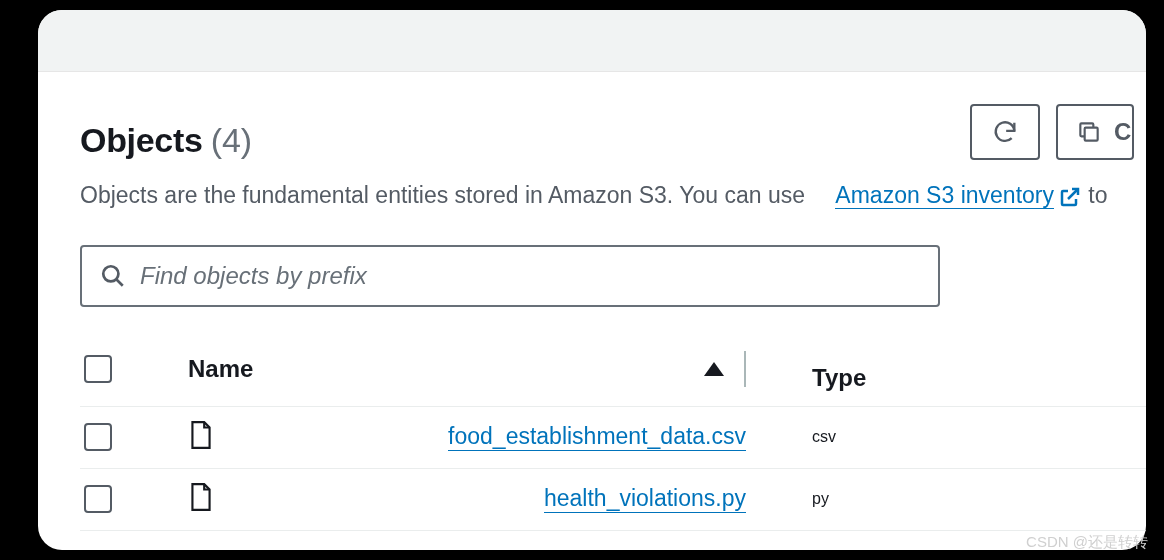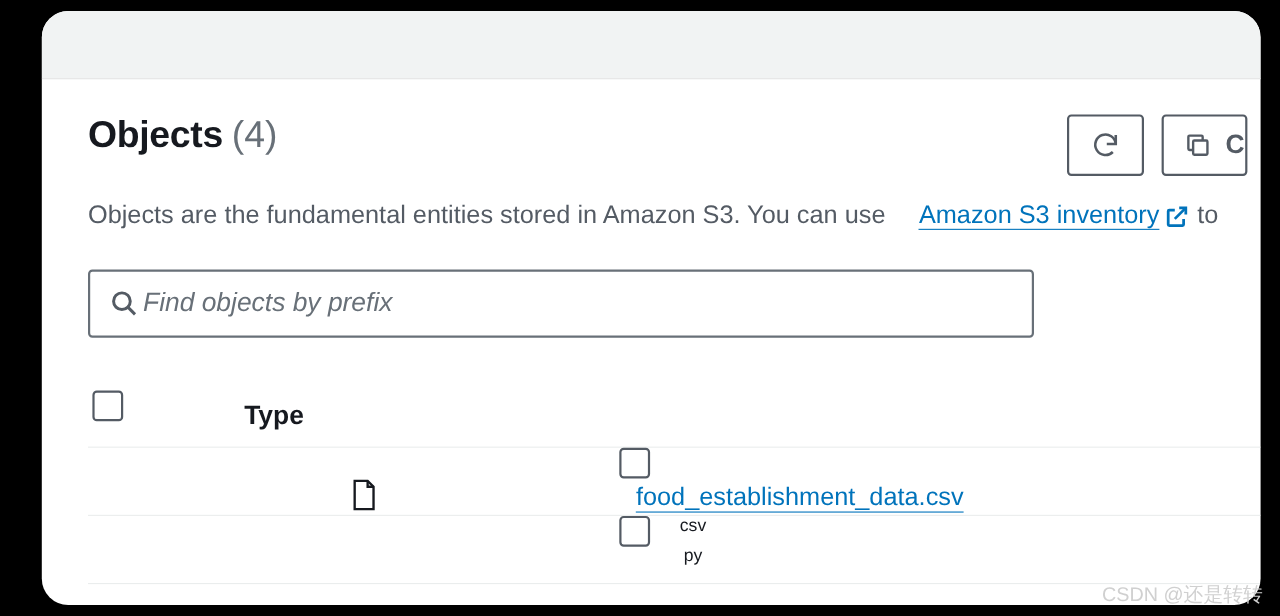--- a/index.html
+++ b/index.html
@@ -29,21 +29,21 @@
     .header-strip {
       height: 62px;
       background: #f1f3f3;
       border-bottom: 1px solid #e6e6e6;
     }
     .panel {
       padding: 32px 0 0 42px;
     }
     .title-row {
       display: flex;
-      align-items: flex-start;
+      align-items: flex-end;
       justify-content: space-between;
       padding-right: 12px;
     }
     .title-left {
       display: flex;
       align-items: baseline;
       gap: 8px;
     }
     .title-text {
       font-size: 34px;
@@ -133,21 +133,21 @@
     }
     .search-box {
       margin-top: 32px;
       width: 860px;
       height: 62px;
       border: 2px solid #687078;
       border-radius: 4px;
       display: flex;
       align-items: center;
       padding: 0 18px;
-      gap: 4px;
+      gap: 14px;
     }
     .search-box svg {
       width: 26px;
       height: 26px;
       stroke: #545b64;
       fill: none;
       stroke-width: 2.5;
       flex-shrink: 0;
     }
     .search-input {
@@ -220,21 +220,20 @@
       font-size: 24px;
       font-weight: 700;
       color: #16191f;
       margin-top: 17px;
     }
     .table-row {
       display: flex;
       align-items: center;
       height: 62px;
       border-bottom: 1px solid #eaeded;
-      flex-direction: column;
     }
     .file-cell {
       display: flex;
       align-items: center;
       gap: 16px;
     }
     .file-icon svg {
       width: 26px;
       height: 30px;
       stroke: #16191f;
@@ -250,21 +249,21 @@
     }
     .type-cell {
       padding-left: 34px;
       font-size: 16px;
       color: #16191f;
     }
     .watermark {
       position: absolute;
       bottom: 8px;
       right: 16px;
-      font-size: 18px;
+      font-size: 15px;
       color: #d0d0d0;
       font-family: Arial, sans-serif;
       z-index: 10;
     }
   </style>
 </head>
 <body>
 
 <div class="outer-frame">
   <div class="header-strip"></div>
@@ -309,20 +308,27 @@
         <line x1="21" y1="21" x2="15" y2="15"></line>
       </svg>
       <input class="search-input" type="text" placeholder="Find objects by prefix" style="">
     </div>
 
     <div class="table">
       <div class="table-header">
         <div class="col-check">
           <div class="checkbox"></div>
         </div>
+        <div class="col-name">
+          <span class="col-name-label">Name</span>
+          <div class="sort-indicator">
+            <div class="sort-arrow"></div>
+            <div class="col-divider"></div>
+          </div>
+        </div>
         <div class="col-type">
           <span>Type</span>
         </div>
       </div>
 
       <div class="table-row">
         <div class="col-check">
           <div class="checkbox"></div>
         </div>
         <div class="col-name file-cell">
@@ -334,20 +340,29 @@
           </span>
           <a class="file-link">food_establishment_data.csv</a>
         </div>
         <div class="type-cell">csv</div>
       </div>
 
       <div class="table-row">
         <div class="col-check">
           <div class="checkbox"></div>
         </div>
+        <div class="col-name file-cell">
+          <span class="file-icon">
+            <svg viewBox="0 0 24 28">
+                <path d="M4 2h11l5 5v19H4z"></path>
+                <path d="M15 2v5h5"></path>
+              </svg>
+          </span>
+          <a class="file-link">health_violations.py</a>
+        </div>
         <div class="type-cell">py</div>
       </div>
 
     </div>
   </div>
 </div>
 
 <div class="watermark">CSDN @还是转转</div>
 
 </body></html>

